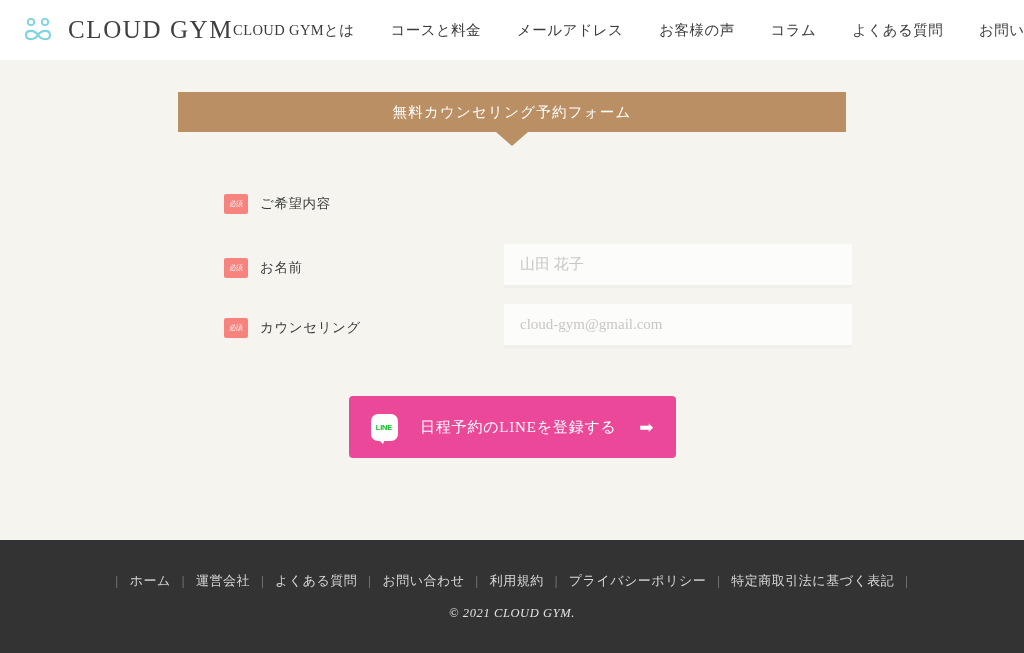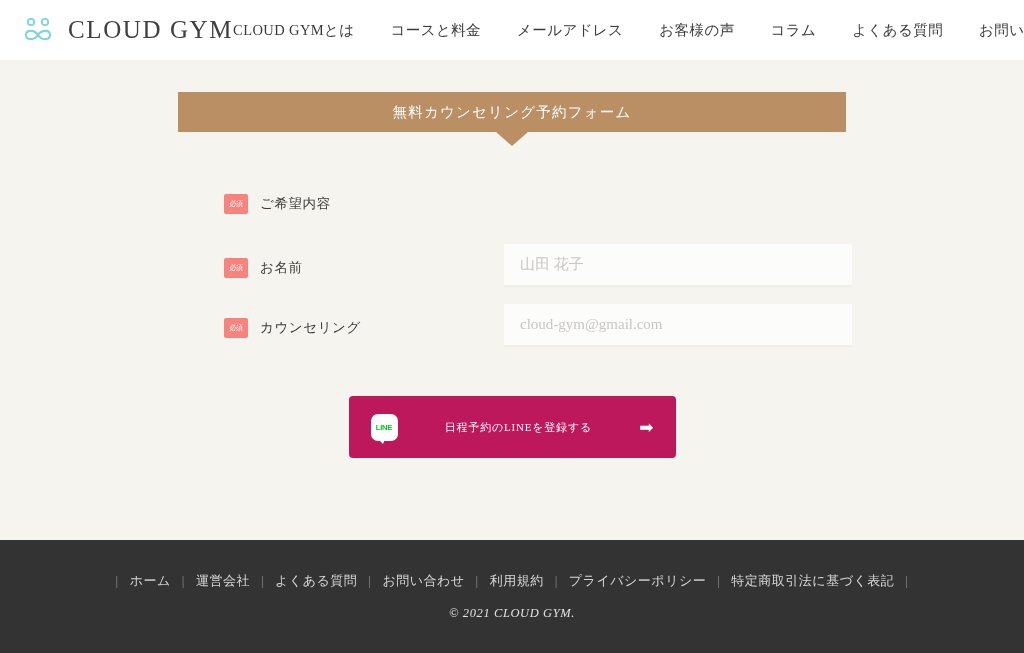--- a/index.html
+++ b/index.html
@@ -224,21 +224,21 @@
   
   .cta-wrap {
     margin-top: 44px;
     display: flex;
     justify-content: center;
   }
 
   .cta-button {
     width: 327px;
     height: 62px;
-    background: #be185d;
+    background: #ec4899;
     border: none;
     border-radius: 4px;
     display: flex;
     align-items: center;
     padding: 0 22px;
     cursor: pointer;
   }
 
   .line-badge {
     width: 27px;
@@ -268,21 +268,21 @@
     width: 0; height: 0;
     border-left: 5px solid transparent;
     border-right: 2px solid transparent;
     border-top: 5px solid #ffffff;
   }
 
   .cta-text {
     flex: 1 1 auto;
     text-align: center;
     font-family: "Liberation Serif", "DejaVu Serif", serif;
-    font-size: 11px;
+    font-size: 15px;
     color: #ffffff;
     letter-spacing: .8px;
     padding: 0 8px;
   }
 
   .cta-arrow {
     flex: 0 0 auto;
     color: #ffffff;
     font-size: 17px;
     line-height: 1;

